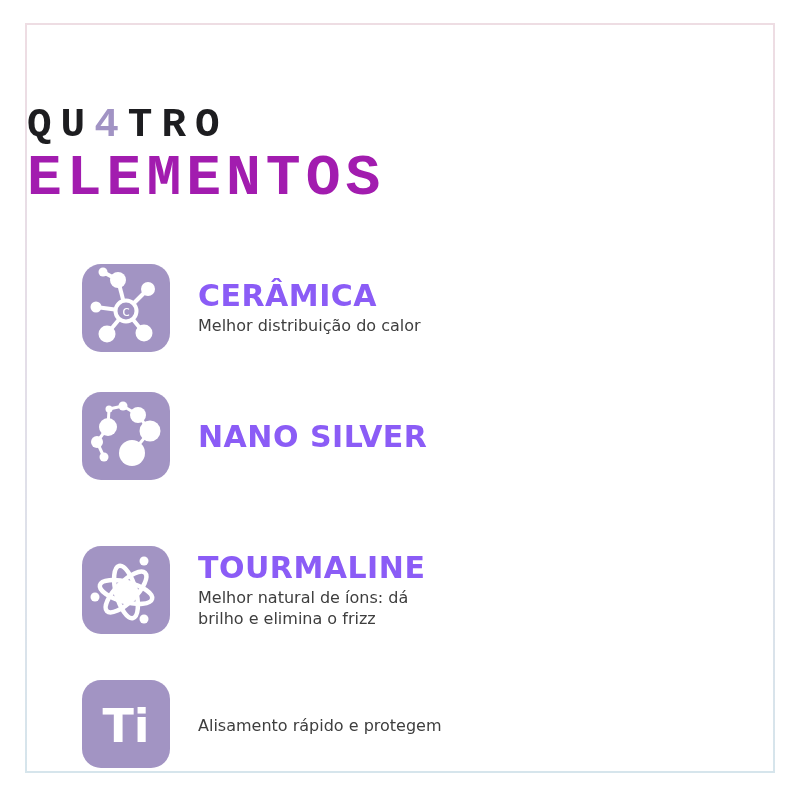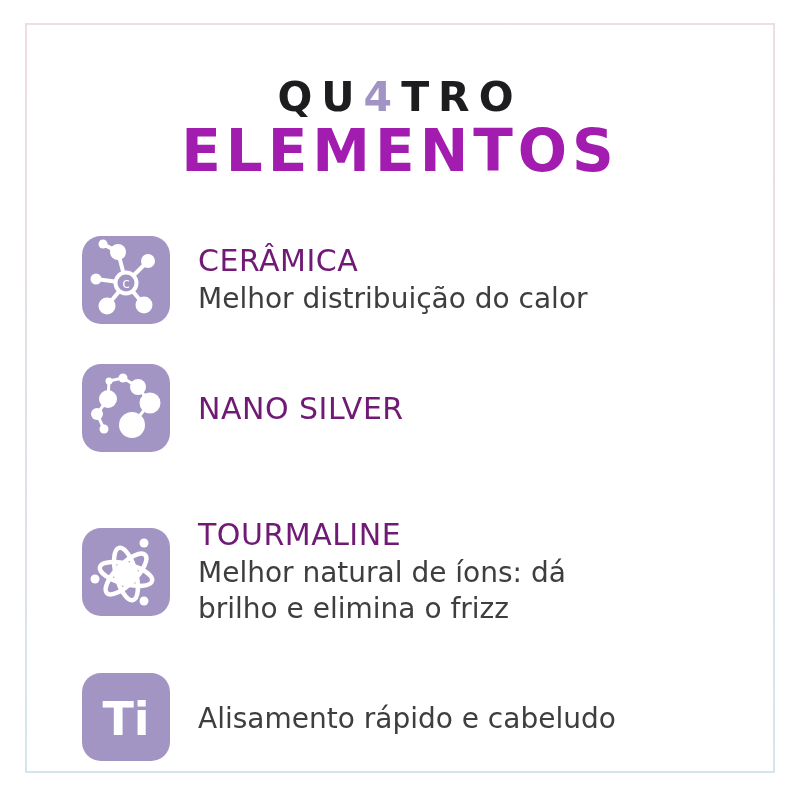--- a/index.html
+++ b/index.html
@@ -18,21 +18,21 @@
     width: 750px; height: 750px;
     background: linear-gradient(180deg, #eedde3 0%, #e4dee8 45%, #d6e5ec 100%);
     padding: 2px;
   }
   .frame-inner {
     width: 100%; height: 100%;
     background: #ffffff;
     position: relative;
   }
 
-  .header { text-align: center; padding-top: 50px; }
+  .header { padding-top: 78px; font-family: Liberation Mono, monospace; }
   .title {
     font-size: 41px;
     font-weight: bold;
     letter-spacing: 9px;
     color: #1d1d20;
     line-height: 1.1;
   }
   .title .accent { color: #a193c4; }
   .subtitle {
     font-size: 58px;
@@ -60,27 +60,27 @@
     border-radius: 19px;
     display: flex;
     align-items: center;
     justify-content: center;
   }
   .icon-box svg { display: block; }
 
   .feature-text { max-width: 470px; }
   .feature-heading {
     font-size: 30px;
-    font-weight: normal;
+    font-weight: bold;
     letter-spacing: 0.5px;
-    color: #701a75;
+    color: #8b5cf6;
     line-height: 1.1;
   }
   .feature-desc {
-    font-size: 28px;
+    font-size: 16px;
     color: #3e3e3e;
     line-height: 1.28;
     margin-top: 4px;
     white-space: pre-line;
   }
 </style>
 </head>
 <body>
 
 <div class="canvas">
@@ -175,20 +175,20 @@
           </div>
         </div>
 
         <div class="feature-row r4">
           <div class="icon-box">
             <svg width="88" height="88" viewBox="0 0 88 88" aria-hidden="true">
               <text x="44" y="62" font-size="46" font-weight="bold" fill="#ffffff" text-anchor="middle" font-family="DejaVu Sans, sans-serif">Ti</text>
             </svg>
           </div>
           <div class="feature-text">
-            <div class="feature-desc">Alisamento rápido e cabeludo</div>
+            <div class="feature-desc">Alisamento rápido e protegem</div>
           </div>
         </div>
 
       </div>
     </div>
   </div>
 </div>
 
 </body></html>

